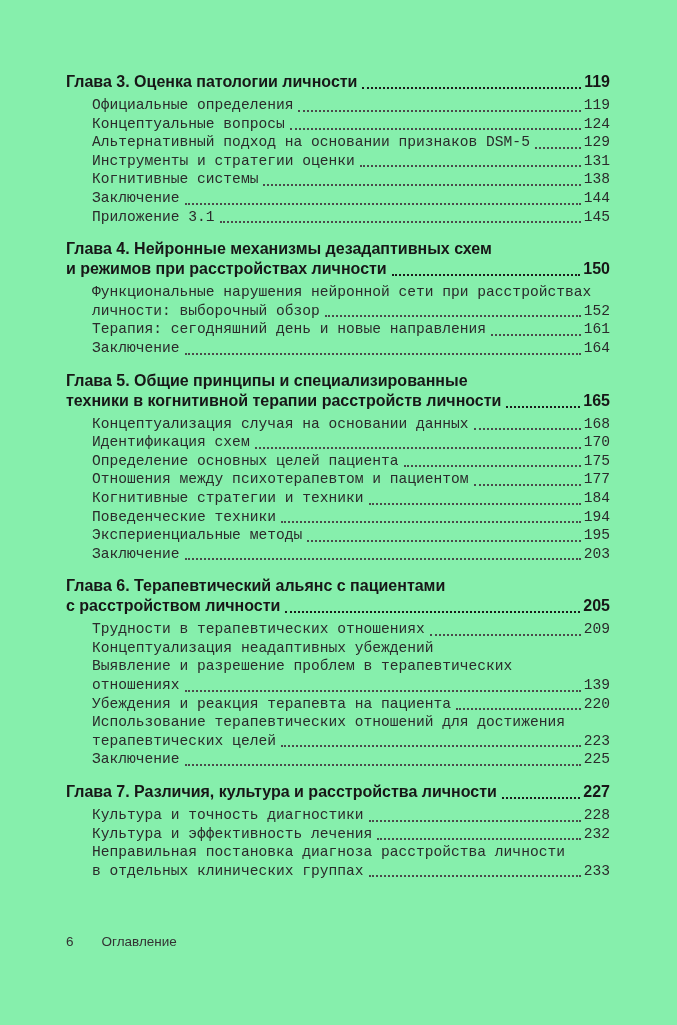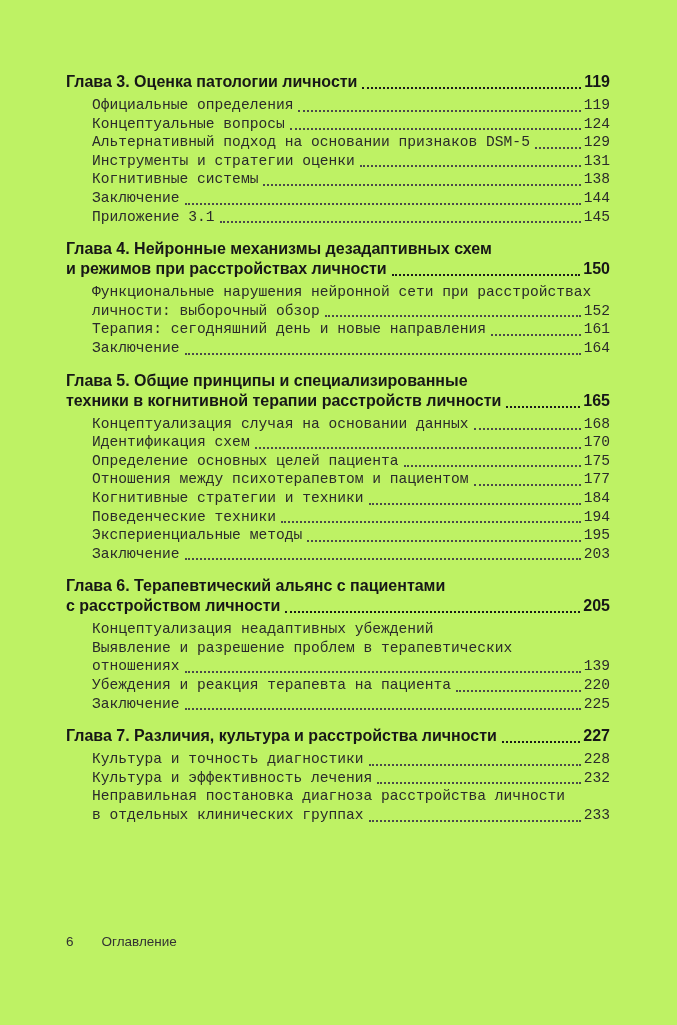--- a/index.html
+++ b/index.html
@@ -13,21 +13,21 @@
     position: relative;
     overflow: hidden;
     font-family: "Liberation Sans", sans-serif;
     color: #262626;
   }
   .page {
     position: absolute;
     inset: 0;
     box-sizing: border-box;
     padding: 72px 67px 4px 66px;
-    background: #bef264;
+    background: #86efac;
   }
   .toc-section + .toc-section {
     margin-top: 13px;
   }
   .heading {
     font-weight: bold;
     font-size: 16px;
     line-height: 20px;
     color: #171717;
     margin-bottom: 4px;
@@ -239,35 +239,50 @@
       <div class="toc-section">
         <div class="heading">
           <div class="plain"><span class="text">Глава 6. Терапевтический альянс с пациентами</span></div>
           <div class="row">
             <span class="text">с расстройством личности</span>
             <span class="dots"></span>
             <span class="pg">205</span>
           </div>
         </div>
         <div class="entry">
+          <div class="row">
+            <span class="text">Трудности в терапевтических отношениях</span>
+            <span class="dots"></span>
+            <span class="pg">209</span>
+          </div>
+        </div>
+        <div class="entry">
           <div class="plain"><span class="text">Концептуализация неадаптивных убеждений</span></div>
         </div>
         <div class="entry">
           <div class="plain"><span class="text">Выявление и разрешение проблем в терапевтических</span></div>
           <div class="row">
             <span class="text">отношениях</span>
             <span class="dots"></span>
             <span class="pg">139</span>
           </div>
         </div>
         <div class="entry">
           <div class="row">
             <span class="text">Убеждения и реакция терапевта на пациента</span>
             <span class="dots"></span>
             <span class="pg">220</span>
+          </div>
+        </div>
+        <div class="entry">
+          <div class="plain"><span class="text">Использование терапевтических отношений для достижения</span></div>
+          <div class="row">
+            <span class="text">терапевтических целей</span>
+            <span class="dots"></span>
+            <span class="pg">223</span>
           </div>
         </div>
         <div class="entry">
           <div class="row">
             <span class="text">Заключение</span>
             <span class="dots"></span>
             <span class="pg">225</span>
           </div>
         </div>
       </div>

